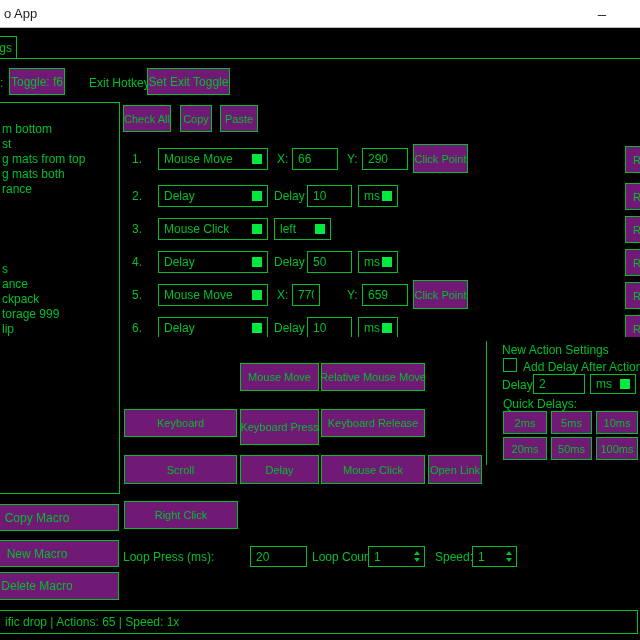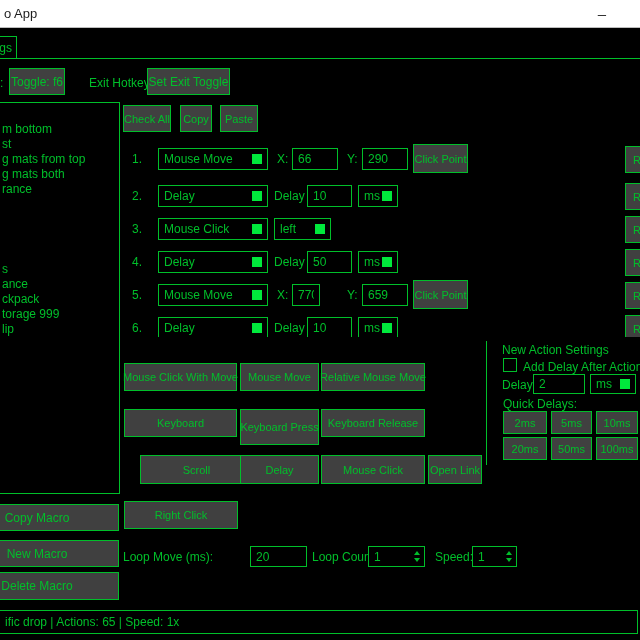--- a/index.html
+++ b/index.html
@@ -8,21 +8,21 @@
     --bg:#000000;
   }
   *{margin:0;padding:0;box-sizing:border-box;}
   html,body{width:640px;height:640px;overflow:hidden;background:#000;}
   body{font-family:"Liberation Sans",sans-serif;}
   #app{position:relative;width:640px;height:640px;background:var(--bg);overflow:hidden;color:var(--g);font-size:12px;}
   .abs{position:absolute;}
   .titlebar{left:0;top:0;width:640px;height:28px;background:#ffffff;border-bottom:1px solid #bdbdbd;color:#1e1e1e;}
   .titlebar .title{position:absolute;left:4px;top:6px;font-size:13px;color:#1e1e1e;}
   .minimize{position:absolute;left:578px;top:0;width:48px;height:27px;display:flex;align-items:center;justify-content:center;color:#333;font-size:15px;}
-  .btn{border:1px solid var(--g);color:var(--g);background:#404040;display:flex;align-items:center;justify-content:center;font-size:11px;white-space:nowrap;}
+  .btn{border:1px solid var(--g);color:var(--g);background:#701a75;display:flex;align-items:center;justify-content:center;font-size:11px;white-space:nowrap;}
   .lbl{color:var(--g);white-space:nowrap;}
   .combo{border:1px solid var(--g);background:#000;color:var(--g);display:flex;align-items:center;padding:0 18px 0 5px;height:22px;position:absolute;white-space:nowrap;}
   .combo .sq{position:absolute;right:5px;top:50%;margin-top:-5px;width:10px;height:10px;background:var(--gb);}
   .tin{border:1px solid var(--g);background:#000;color:var(--g);font-family:"Liberation Sans",sans-serif;font-size:12px;padding:0 5px;height:22px;outline:none;}
   .tab{border:1px solid var(--g);background:#000;display:flex;align-items:center;justify-content:flex-end;padding-right:4px;color:var(--g);}
   .hline{border-top:1px solid var(--g);height:0;}
   .vline{border-left:1px solid var(--g);width:0;}
   .checkbox{border:1px solid var(--g);background:#000;width:14px;height:14px;display:inline-block;}
   .spinner{border:1px solid var(--g);background:#000;color:var(--g);display:flex;align-items:center;padding:0 5px;height:22px;position:absolute;}
   .spin-arrows{position:absolute;right:4px;top:4px;}
@@ -166,41 +166,38 @@
     <input class="abs tin" style="left: 307px; top: 177px; width: 45px;" value="10">
     <div class="combo" style="left:358px;top:177px;width:40px;">
       <span>ms</span>
       <span class="sq"></span>
     </div>
     <div class="abs btn" style="left:625px;top:175px;width:40px;height:27px;justify-content:flex-start;padding-left:7px;">
       <span>R</span>
     </div>
   </div>
 
-  <div class="abs btn" style="left:124px;top:363px;width:113px;height:28px;">
-    <span>Mouse Click With Move</span>
-  </div>
   <div class="abs btn" style="left:240px;top:363px;width:79px;height:28px;">
     <span>Mouse Move</span>
   </div>
   <div class="abs btn" style="left:321px;top:363px;width:104px;height:28px;">
     <span>Relative Mouse Move</span>
   </div>
 
   <div class="abs btn" style="left:124px;top:409px;width:113px;height:28px;">
     <span>Keyboard</span>
   </div>
   <div class="abs btn" style="left:240px;top:409px;width:79px;height:36px;">
     <span>Keyboard Press</span>
   </div>
   <div class="abs btn" style="left:321px;top:409px;width:104px;height:28px;">
     <span>Keyboard Release</span>
   </div>
 
-  <div class="abs btn" style="left:124px;top:455px;width:113px;height:29px;margin-left:16px;">
+  <div class="abs btn" style="left:124px;top:455px;width:113px;height:29px;">
     <span>Scroll</span>
   </div>
   <div class="abs btn" style="left:240px;top:455px;width:79px;height:29px;">
     <span>Delay</span>
   </div>
   <div class="abs btn" style="left:321px;top:455px;width:104px;height:29px;">
     <span>Mouse Click</span>
   </div>
   <div class="abs btn" style="left:428px;top:455px;width:54px;height:29px;">
     <span>Open Link</span>
@@ -243,21 +240,21 @@
   <div class="abs btn" style="left:-45px;top:504px;width:164px;height:27px;font-size:12px;">
     <span>Copy Macro</span>
   </div>
   <div class="abs btn" style="left:-45px;top:540px;width:164px;height:27px;font-size:12px;">
     <span>New Macro</span>
   </div>
   <div class="abs btn" style="left:-45px;top:572px;width:164px;height:28px;font-size:12px;">
     <span>Delete Macro</span>
   </div>
 
-  <span class="abs lbl" style="left:123px;top:550px;">Loop Move (ms):</span>
+  <span class="abs lbl" style="left:123px;top:550px;">Loop Press (ms):</span>
   <input class="abs tin" style="left: 250px; top: 546px; width: 57px; height: 21px;" value="20">
   <span class="abs lbl" style="left:312px;top:550px;">Loop Count:</span>
   <div class="spinner" style="left:368px;top:546px;width:57px;height:21px;">
     <span>1</span>
     <span class="spin-arrows">
         <i class="up"></i>
         <i class="down"></i>
       </span>
   </div>
   <span class="abs lbl" style="left:435px;top:550px;">Speed:</span>

